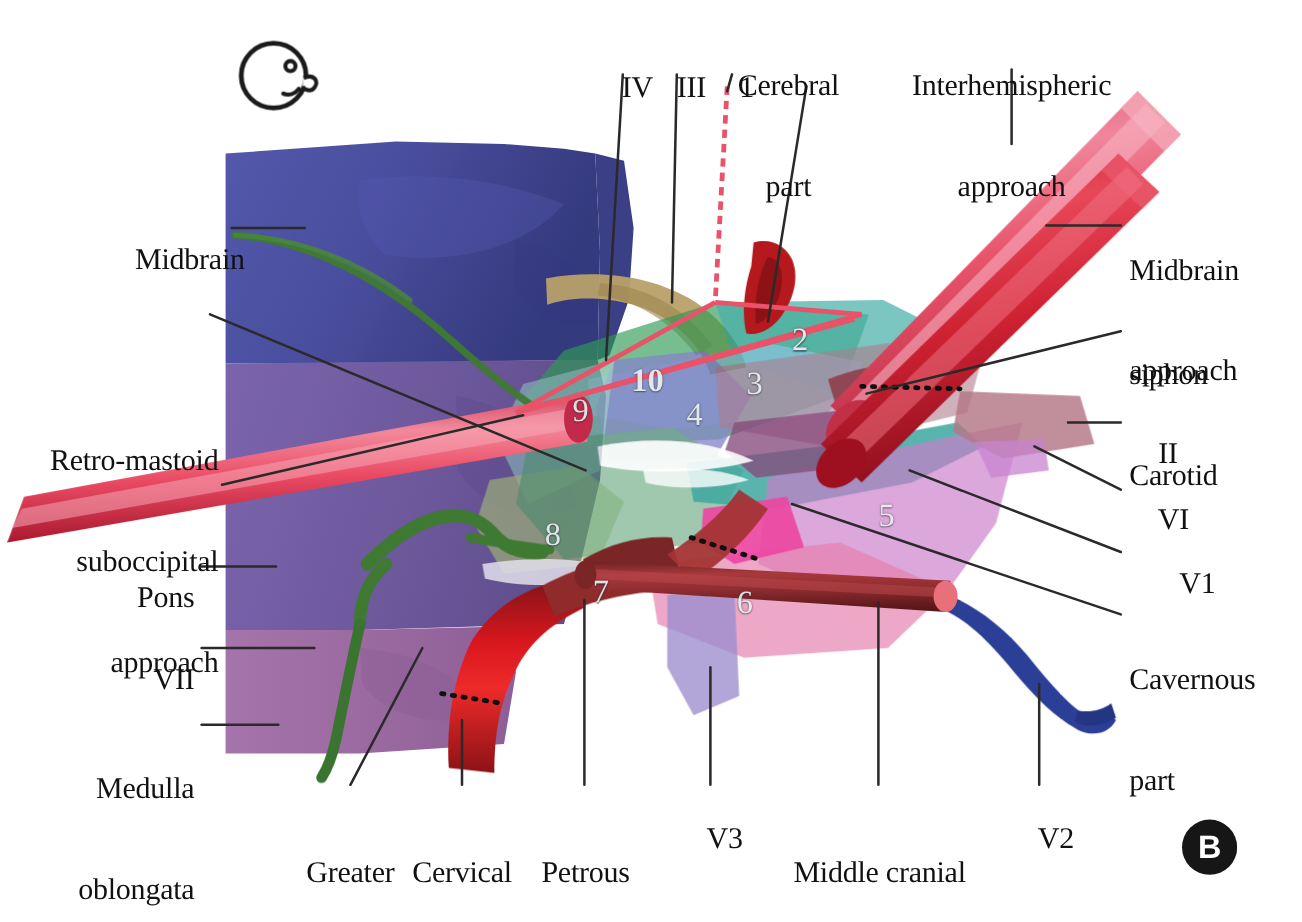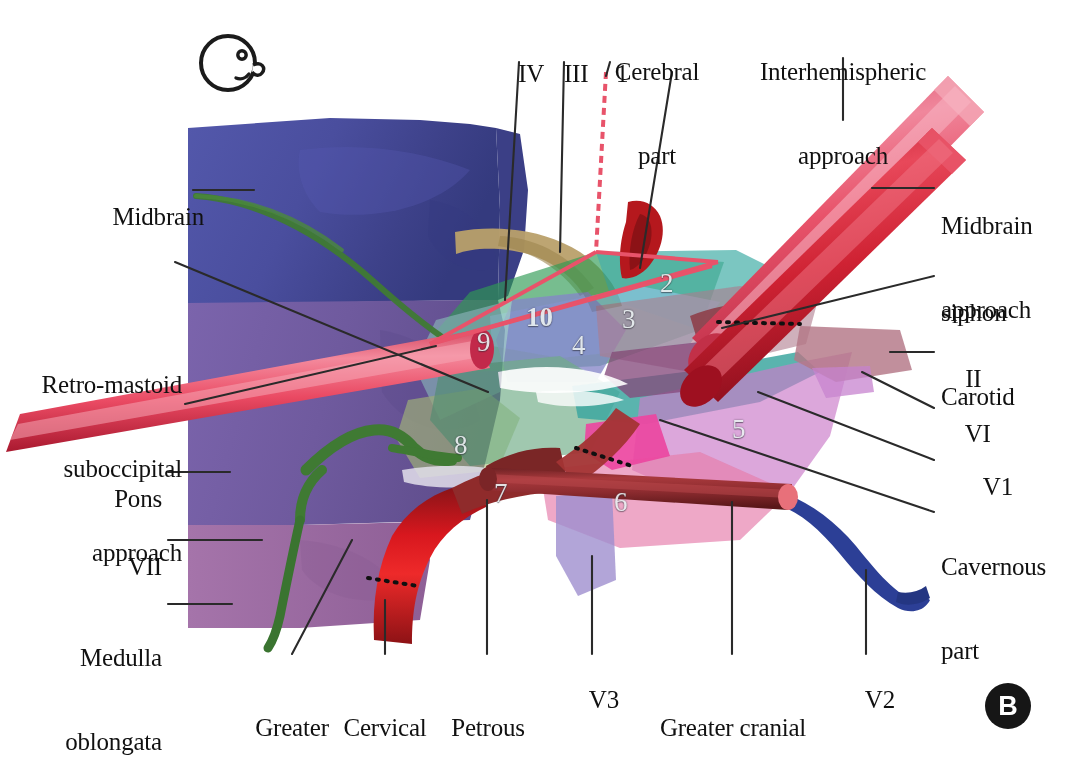--- a/index.html
+++ b/index.html
@@ -380,21 +380,21 @@
   <div class="lbl c" style="left:424px;top:658px;width:128px;">
     <div>Petrous</div>
     
   </div>
 
   <div class="lbl c" style="left:556px;top:658px;width:72px;">
     <span>V3</span>
   </div>
 
   <div class="lbl c" style="left:634px;top:658px;width:198px;">
-    <div>Greater cranial</div>
+    <div>Middle cranial</div>
     
     
   </div>
 
   <div class="lbl c" style="left:832px;top:658px;width:72px;">
     <span>V2</span>
   </div>
 
   <div class="badge" style="left:985px;top:683px;">
     <span>B</span>

